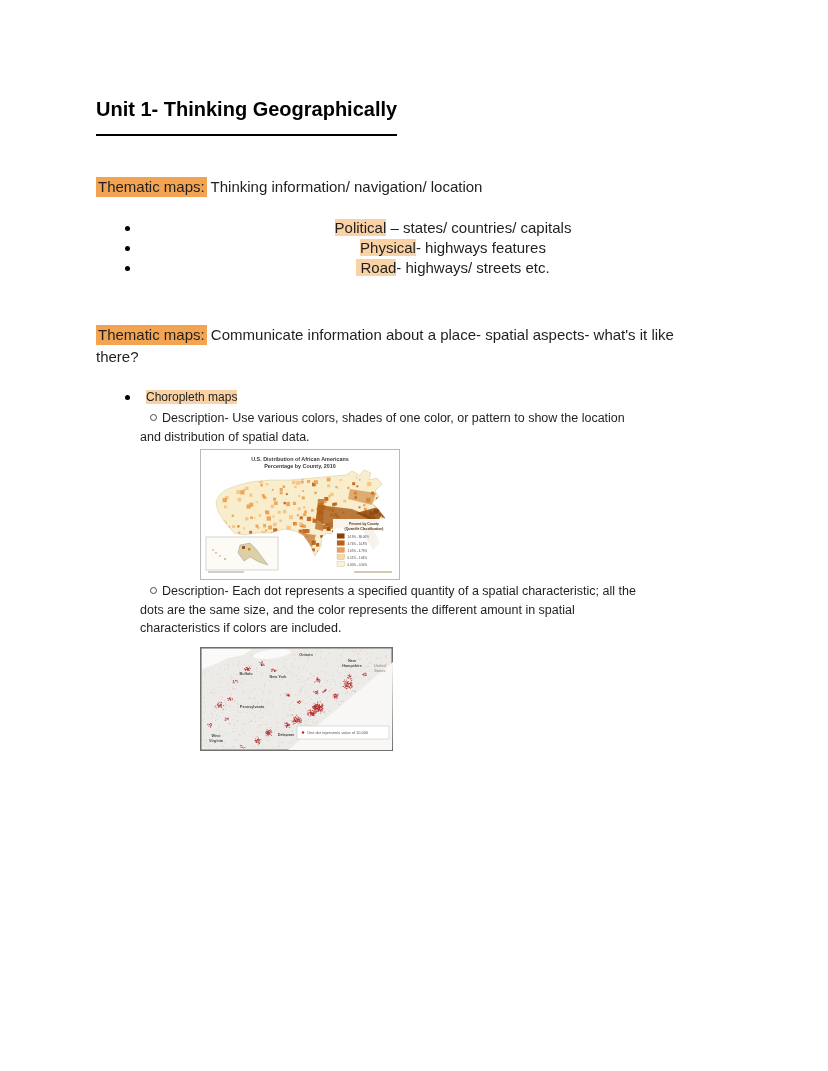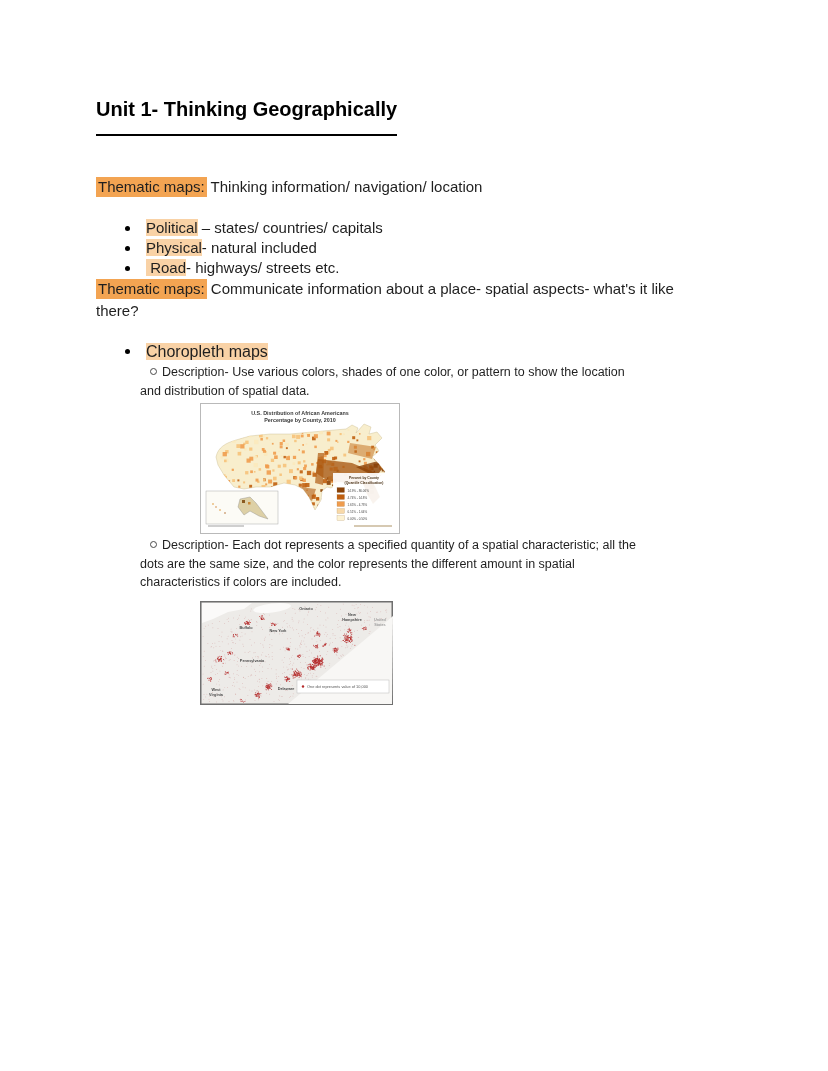--- a/index.html
+++ b/index.html
@@ -14,31 +14,31 @@
   }
   .section-heading{
     margin-top:26px;font-size:15px;font-weight:bold;line-height:21px;
   }
   .section-heading .hl-strong{padding:1px 5px 2px 2px;}
   .section-heading .sec-title{margin-left:24px;}
   .hl-strong{background:#f3a452;}
   .hl-light{background:#f9d2a6;}
   .para{font-size:15px;line-height:22px;white-space:pre-wrap;margin:0;}
   .para-ref{margin-top:40px;}
-  .para-them{}
+  .para-them{margin-top:46px;}
   .para .hl-strong{padding:1px 2px 2px 2px;}
   ul.ref-list{list-style:none;margin:20px 0 0 0;padding:0;}
   ul.ref-list li{
-    position:relative;padding-left:50px;font-size:15px;line-height:20px;white-space:pre-wrap;
+    position:relative;padding-left:50px;font-size:15px;line-height:20px;white-space:pre-wrap;text-align:center;
   }
   ul.ref-list li::before{
     content:"";position:absolute;left:29px;top:8px;width:5px;height:5px;border-radius:50%;background:#000;
   }
   .topic-bullet{
-    position:relative;padding-left:50px;font-size:16px;line-height:19px;white-space:pre-wrap;
+    position:relative;padding-left:50px;font-size:12px;line-height:19px;white-space:pre-wrap;
   }
   .topic-bullet::before{
     content:"";position:absolute;left:29px;top:7px;width:5px;height:5px;border-radius:50%;background:#000;
   }
   .mt-topic1{margin-top:20px;}
   .mt-topic2{margin-top:30px;}
   .mt-topic3{margin-top:29px;}
   .desc{
     margin:2px 0 0 44px;width:556px;font-size:12.5px;line-height:18.5px;
     text-indent:10px;white-space:pre-wrap;
@@ -57,21 +57,21 @@
 
 <div class="doc">
 
   <h1 class="title">Unit 1- Thinking Geographically</h1>
 
 
   <p class="para para-ref"><span class="hl-strong">Thematic maps:</span><span> Thinking information/ navigation/ location</span></p>
 
   <ul class="ref-list">
     <li><span class="hl-light">Political</span><span> – states/ countries/ capitals</span></li>
-    <li><span class="hl-light">Physical</span><span>- natural included</span></li>
+    <li><span class="hl-light">Physical</span><span>- highways features</span></li>
     <li><span class="hl-light"> Road</span><span>- highways/ streets etc.</span></li>
   </ul>
 
   <p class="para para-them"><span class="hl-strong">Thematic maps:</span><span> Communicate information about a place- spatial aspects- what's it like
 there?</span></p>
 
   
   <div class="topic-bullet mt-topic1"><span class="hl-light">Choropleth maps</span></div>
   <p class="desc"><span class="circ"></span><span>Description- Use various colors, shades of one color, or pattern to show the location
 and distribution of spatial data.</span></p>

